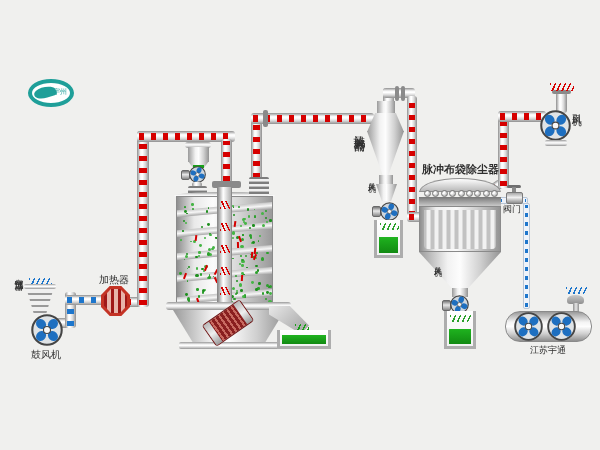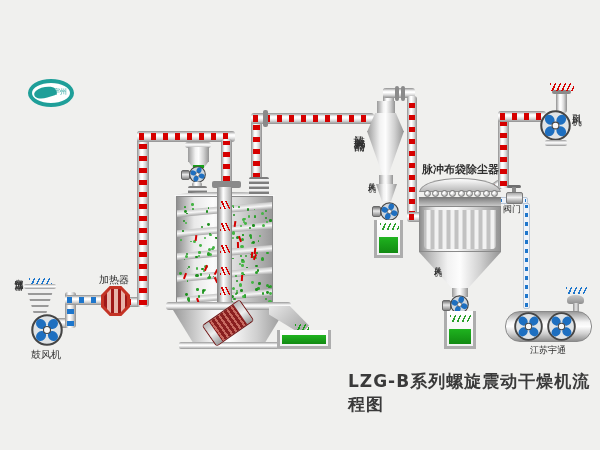--- a/index.html
+++ b/index.html
@@ -43,21 +43,20 @@
 </head>
 <body>
 
 <div id="cv">
 
   <div style="left:28px;top:79px;width:46px;height:28px;border:4px solid #1f9f99;border-radius:50%;background:#fff;">
     <div style="left:2px;top:4px;width:22px;height:11px;background:#1f9f99;border-radius:70% 100% 20% 90%;transform:rotate(-18deg);"></div>
     <span style="left:21px;top:4px;font-size:7px;color:#1f9f99;">宇州</span>
   </div>
 
-  <div class="title" style="left:348px;top:370px;">LZG-B系列螺旋震动干燥机流程图</div>
 
   <div class="pipe ph" style="left:56px;top:318px;width:16px;height:10px;"></div>
   <div class="pipe pv" style="left:65px;top:292px;width:11px;height:36px;">
       <div class="dash vb"></div>
     </div>
   <div class="pipe ph" style="left:65px;top:295px;width:41px;height:10px;">
       <div class="dash hb"></div>
     </div>
 
   <div class="pipe ph" style="left:124px;top:297px;width:17px;height:10px;">

